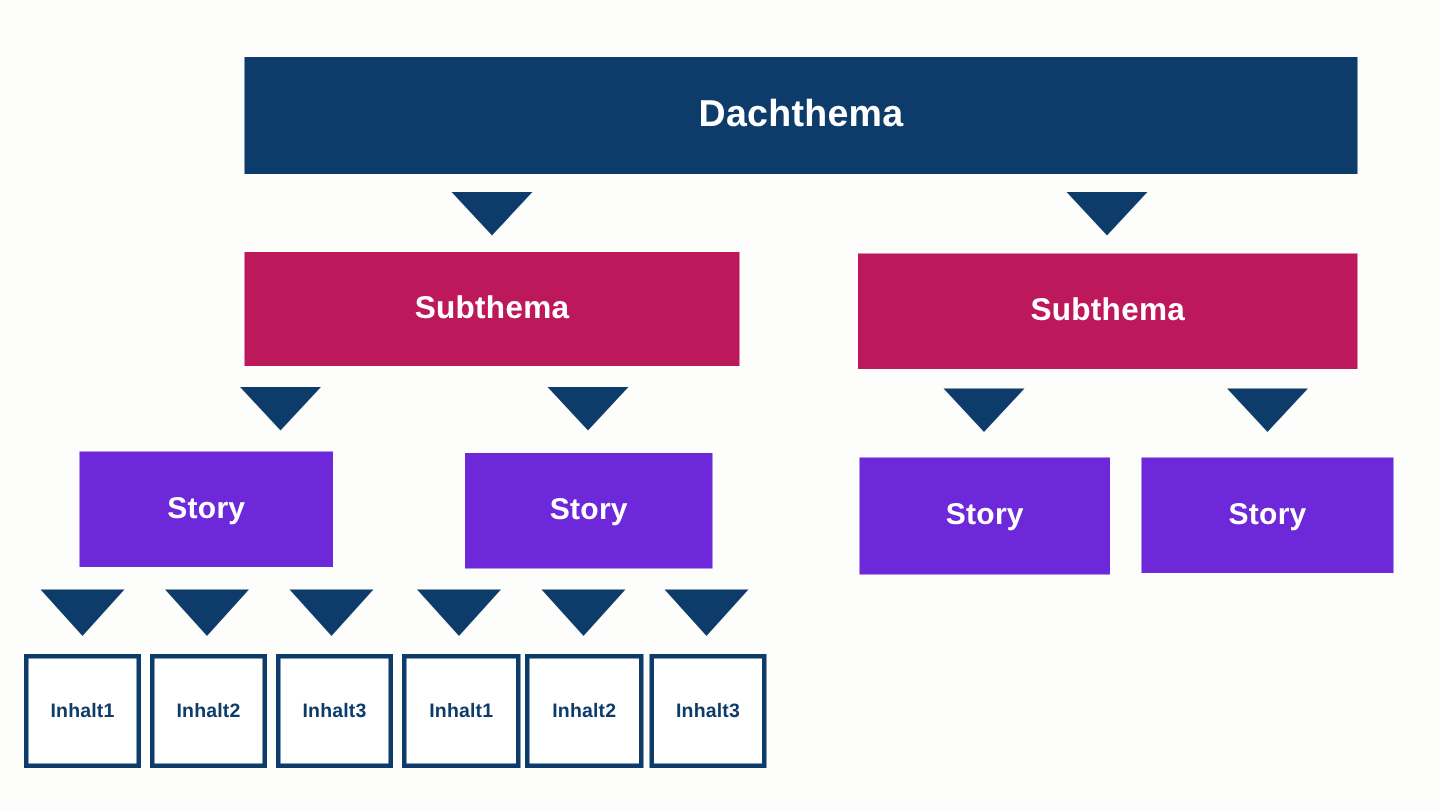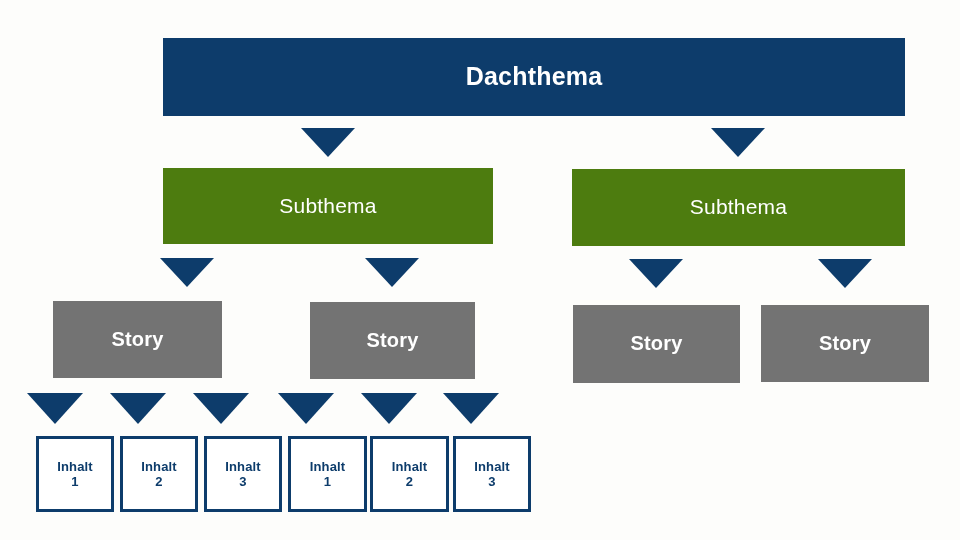--- a/index.html
+++ b/index.html
@@ -28,42 +28,40 @@
     line-height: 1.18;
   }
   .level-root {
     background: #0d3c6b;
     color: #ffffff;
     font-size: 25px;
     font-weight: 700;
     letter-spacing: 0.2px;
   }
   .level-sub {
-    background: #4d7c0f;
+    background: #be185d;
     color: #ffffff;
     font-size: 21px;
-    font-weight: 400;
+    font-weight: 700;
     letter-spacing: 0.2px;
   }
   .level-story {
-    background: #737373;
+    background: #6d28d9;
     color: #ffffff;
     font-size: 20px;
     font-weight: 700;
     letter-spacing: 0.2px;
   }
   .level-leaf {
     background: #ffffff;
     border: 3px solid #0d3c6b;
     color: #0d3c6b;
     font-size: 13px;
     font-weight: 700;
     letter-spacing: 0.1px;
-    flex-direction: column;
-    margin-left: 20px;
   }
   .level-leaf .leaf-line {
     display: block;
   }
   .arrow {
     position: absolute;
     width: 0;
     height: 0;
     border-left-style: solid;
     border-right-style: solid;

